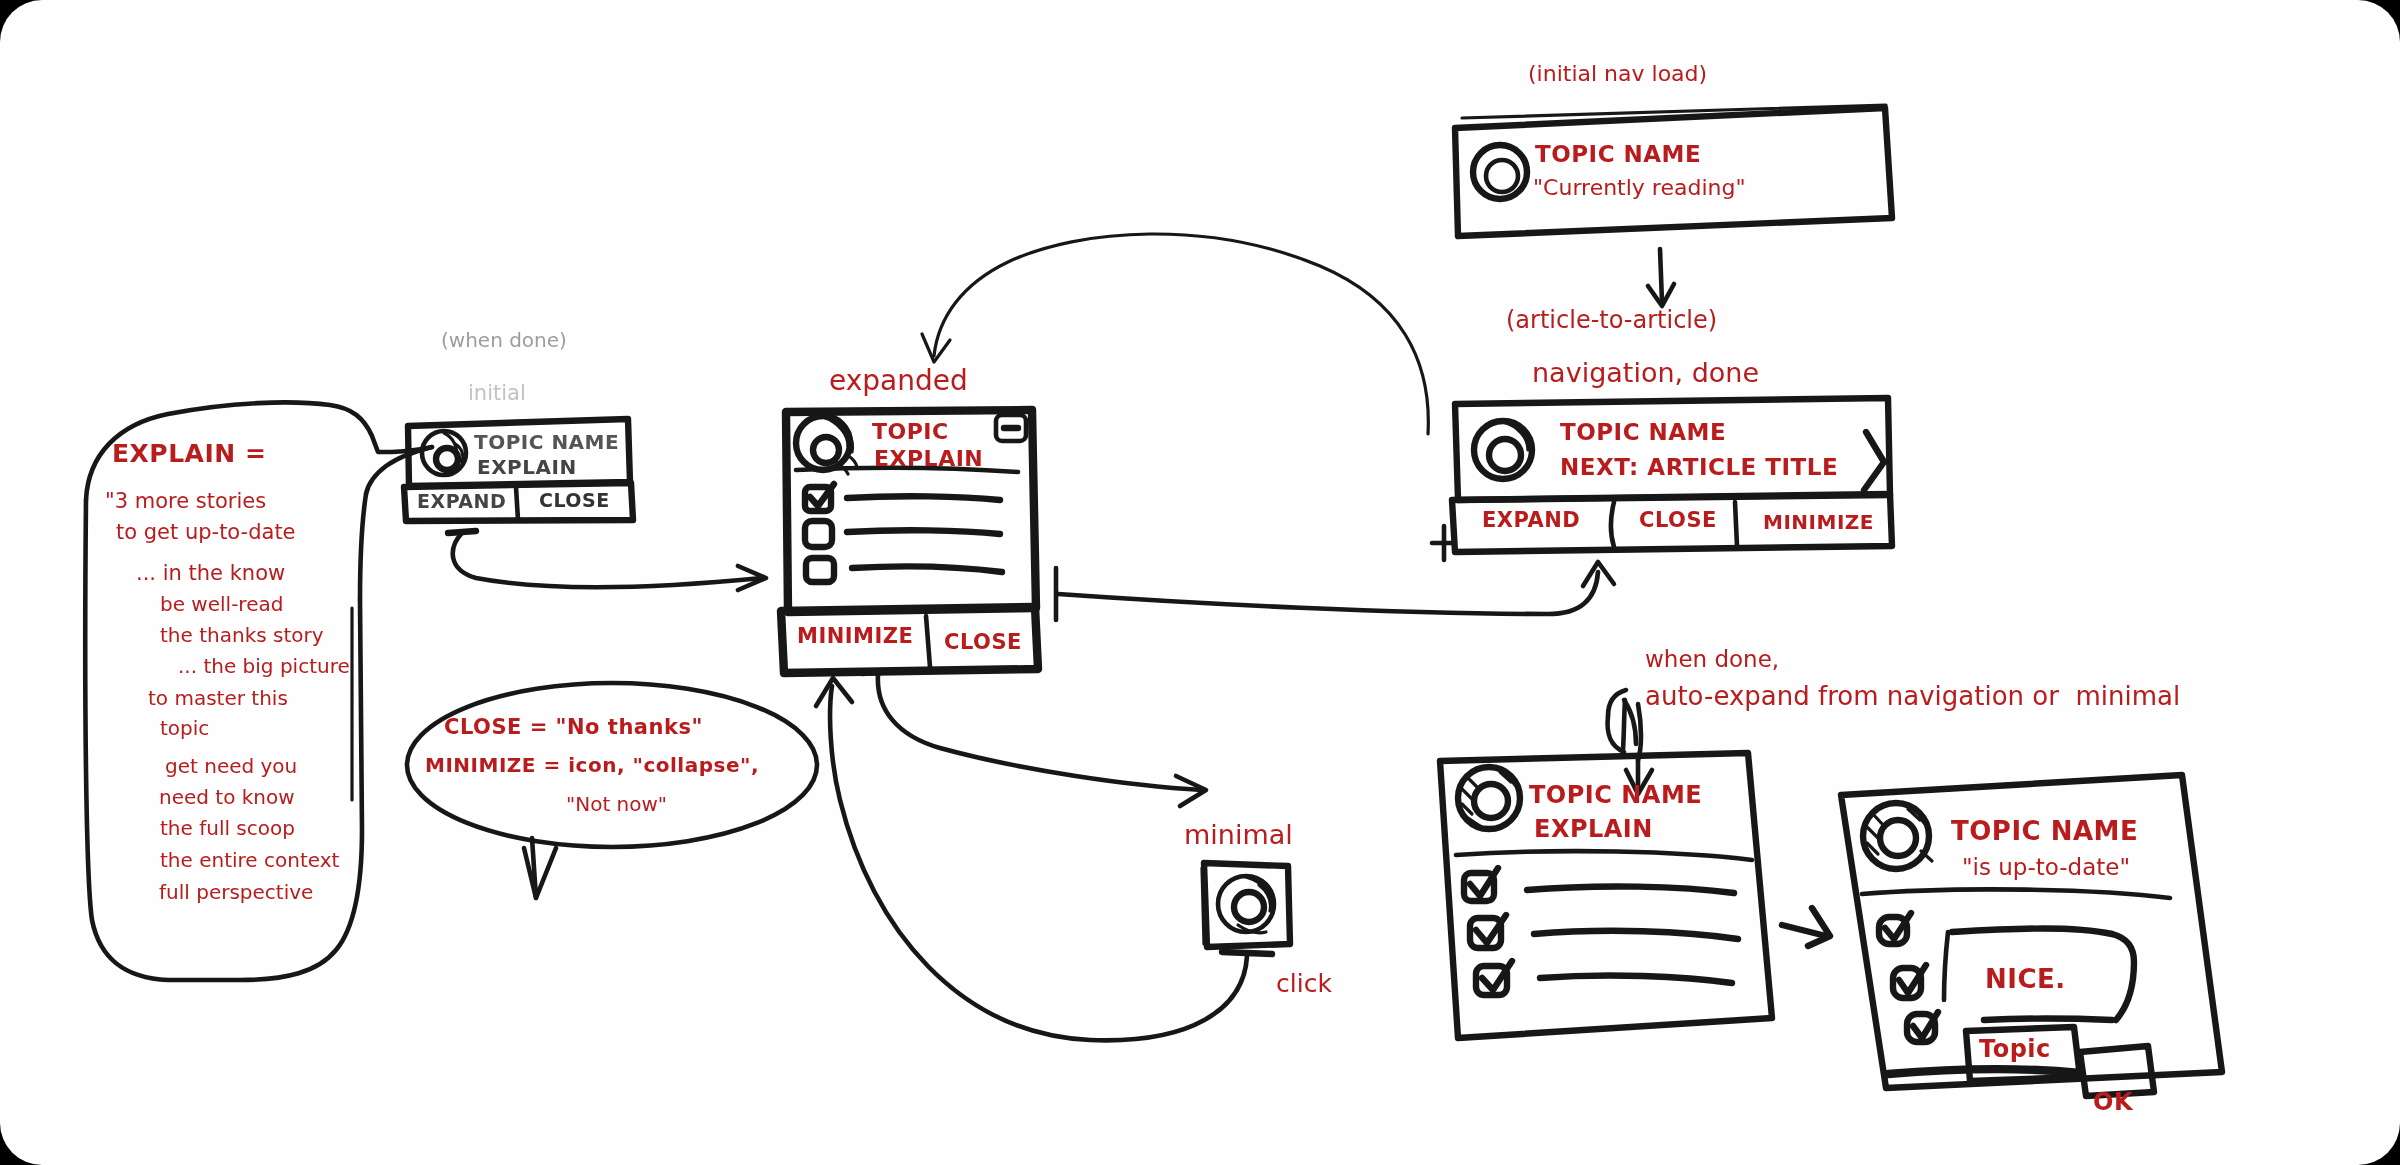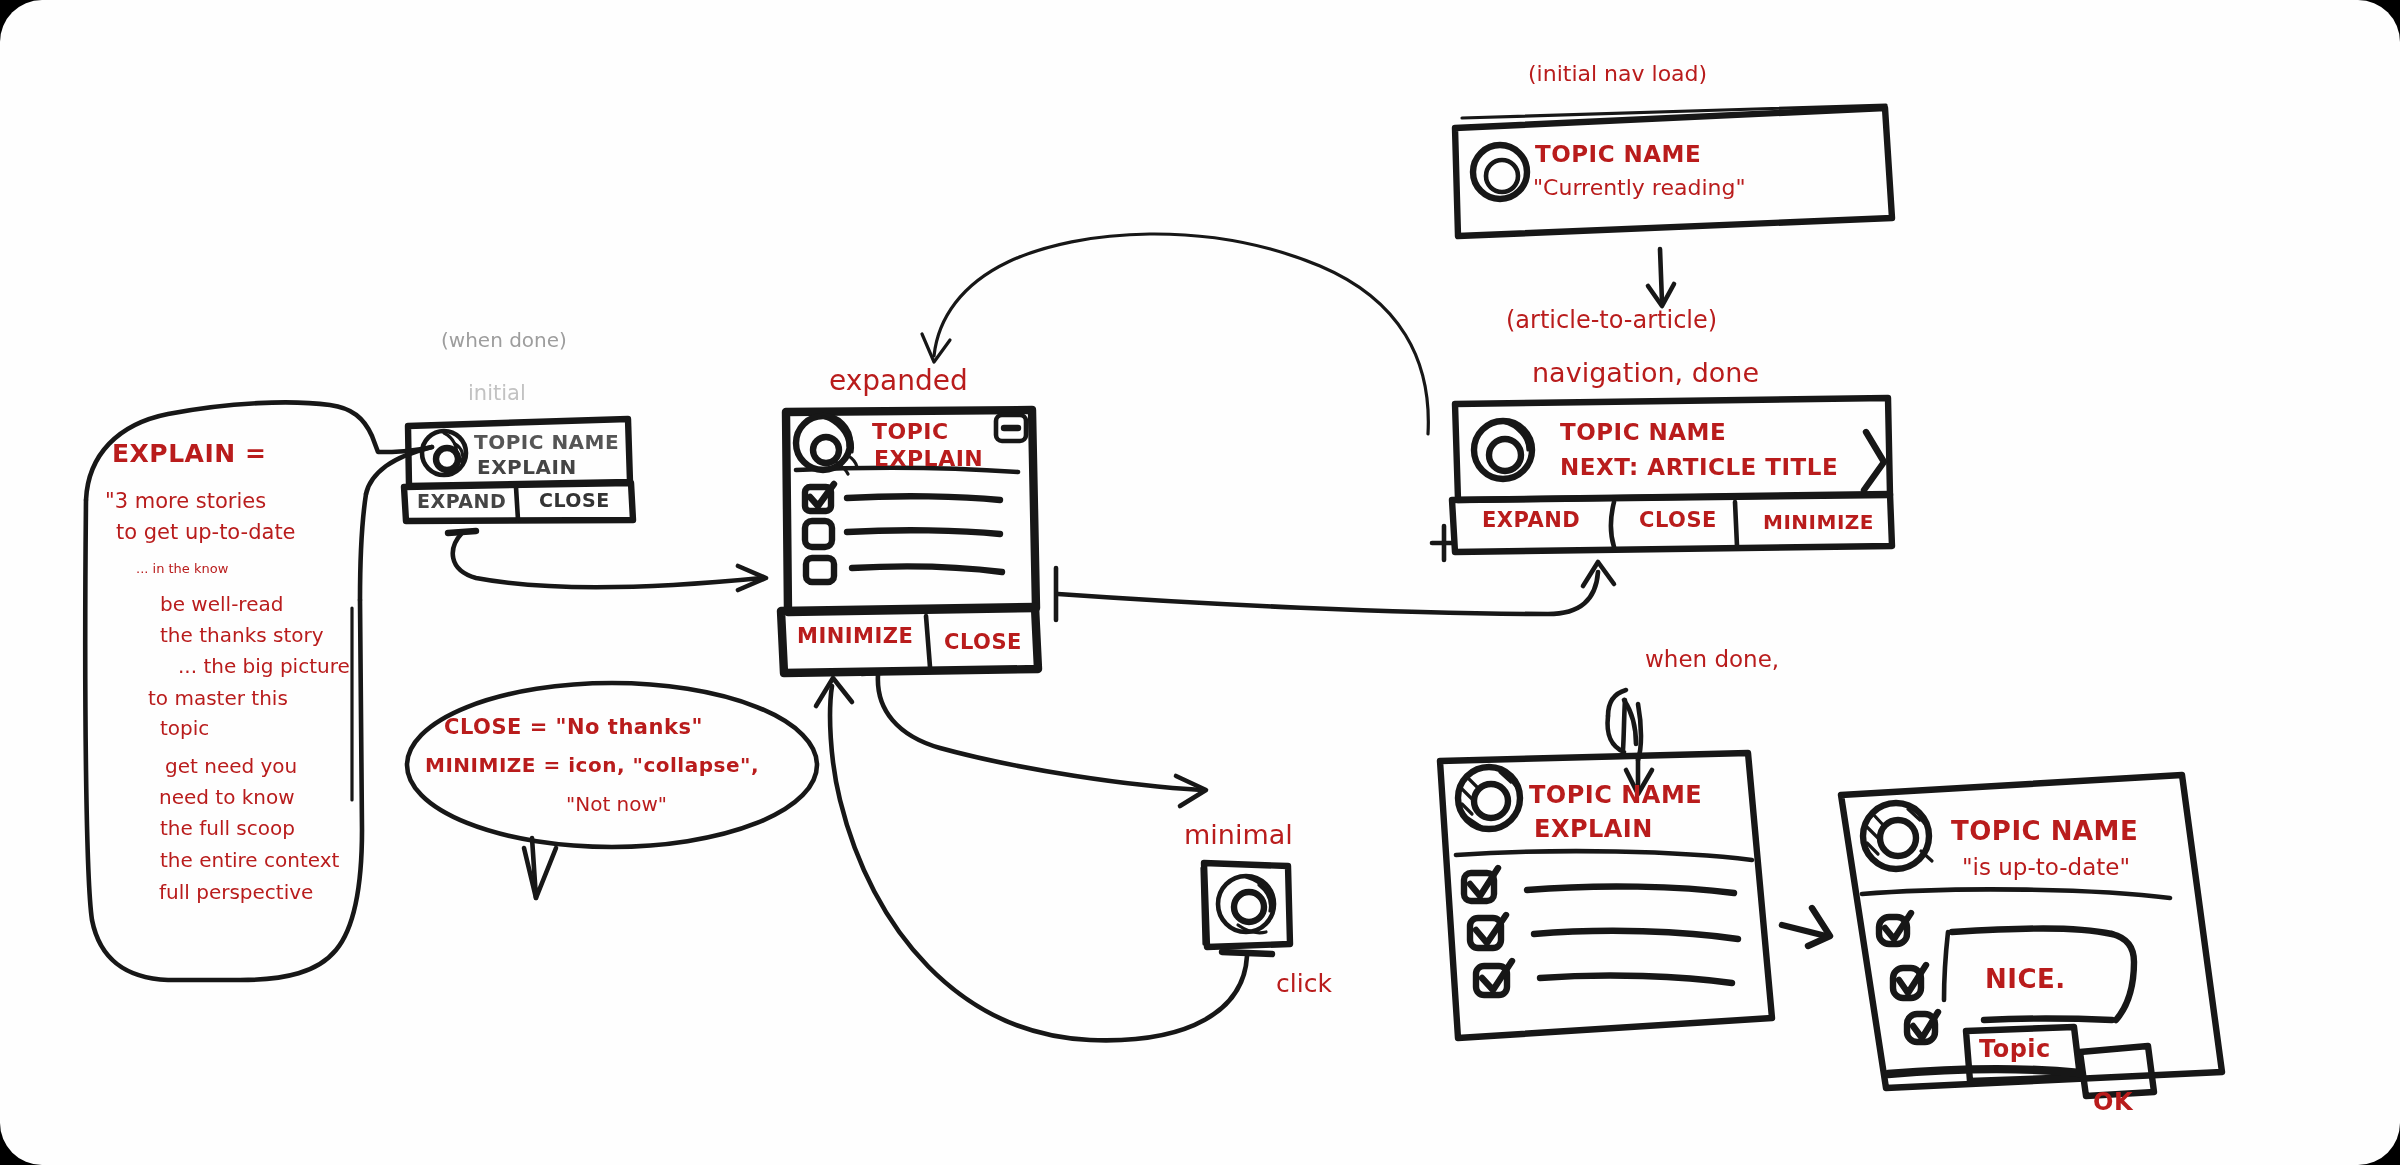--- a/index.html
+++ b/index.html
@@ -234,21 +234,21 @@
     <g>
       <path class="ink med" d="M1444 526 L 1444 560"></path>
       <path class="ink med" d="M1432 543 L 1452 543"></path>
     </g>
 
   </svg>
 
   <div class="lbl cap" style="left:112px;top:440px;font-size:25px;">EXPLAIN =</div>
   <div class="lbl" style="left:105px;top:490px;font-size:21px;">"3 more stories</div>
   <div class="lbl" style="left:116px;top:521px;font-size:21px;">to get up-to-date</div>
-  <div class="lbl" style="left:136px;top:562px;font-size:13px;">... in the know</div>
+  <div class="lbl" style="left:136px;top:562px;font-size:21px;">... in the know</div>
   <div class="lbl" style="left:160px;top:594px;font-size:20px;">be well-read</div>
   <div class="lbl" style="left:160px;top:625px;font-size:20px;">the thanks story</div>
   <div class="lbl" style="left:139px;top:656px;font-size:20px;margin-left:39px;">... the big picture</div>
   <div class="lbl" style="left:148px;top:688px;font-size:20px;">to master this</div>
   <div class="lbl" style="left:160px;top:718px;font-size:20px;">topic</div>
   <div class="lbl" style="left:165px;top:756px;font-size:20px;">get need you</div>
   <div class="lbl" style="left:159px;top:787px;font-size:20px;">need to know</div>
   <div class="lbl" style="left:160px;top:818px;font-size:20px;">the full scoop</div>
   <div class="lbl" style="left:160px;top:850px;font-size:20px;">the entire context</div>
   <div class="lbl" style="left:159px;top:882px;font-size:20px;">full perspective</div>
@@ -279,20 +279,21 @@
   <div class="lbl cap" style="left:1560px;top:420px;font-size:23px;">TOPIC NAME</div>
   <div class="lbl cap" style="left:1560px;top:455px;font-size:23px;">NEXT: ARTICLE TITLE</div>
   <div class="lbl cap" style="left:1482px;top:509px;font-size:21px;">EXPAND</div>
   <div class="lbl cap" style="left:1639px;top:509px;font-size:21px;">CLOSE</div>
   <div class="lbl cap" style="left:1763px;top:512px;font-size:20px;">MINIMIZE</div>
 
   <div class="lbl" style="left:1184px;top:820px;font-size:27px;">minimal</div>
   <div class="lbl" style="left:1276px;top:970px;font-size:25px;">click</div>
 
   <div class="lbl" style="left:1645px;top:647px;font-size:23px;">when done,</div>
+  <div class="lbl" style="left:1645px;top:682px;font-size:26px;">auto-expand from navigation or  minimal</div>
 
   <div class="lbl cap" style="left:1529px;top:783px;font-size:24px;">TOPIC NAME</div>
   <div class="lbl cap" style="left:1534px;top:817px;font-size:24px;">EXPLAIN</div>
 
   <div class="lbl cap" style="left:1951px;top:817px;font-size:26px;">TOPIC NAME</div>
   <div class="lbl" style="left:1962px;top:855px;font-size:23px;">"is up-to-date"</div>
   <div class="lbl cap" style="left:1985px;top:965px;font-size:26px;">NICE.</div>
   <div class="lbl cap" style="left:1979px;top:1037px;font-size:24px;">Topic</div>
   <div class="lbl cap" style="left:2093px;top:1090px;font-size:24px;">OK</div>
 

